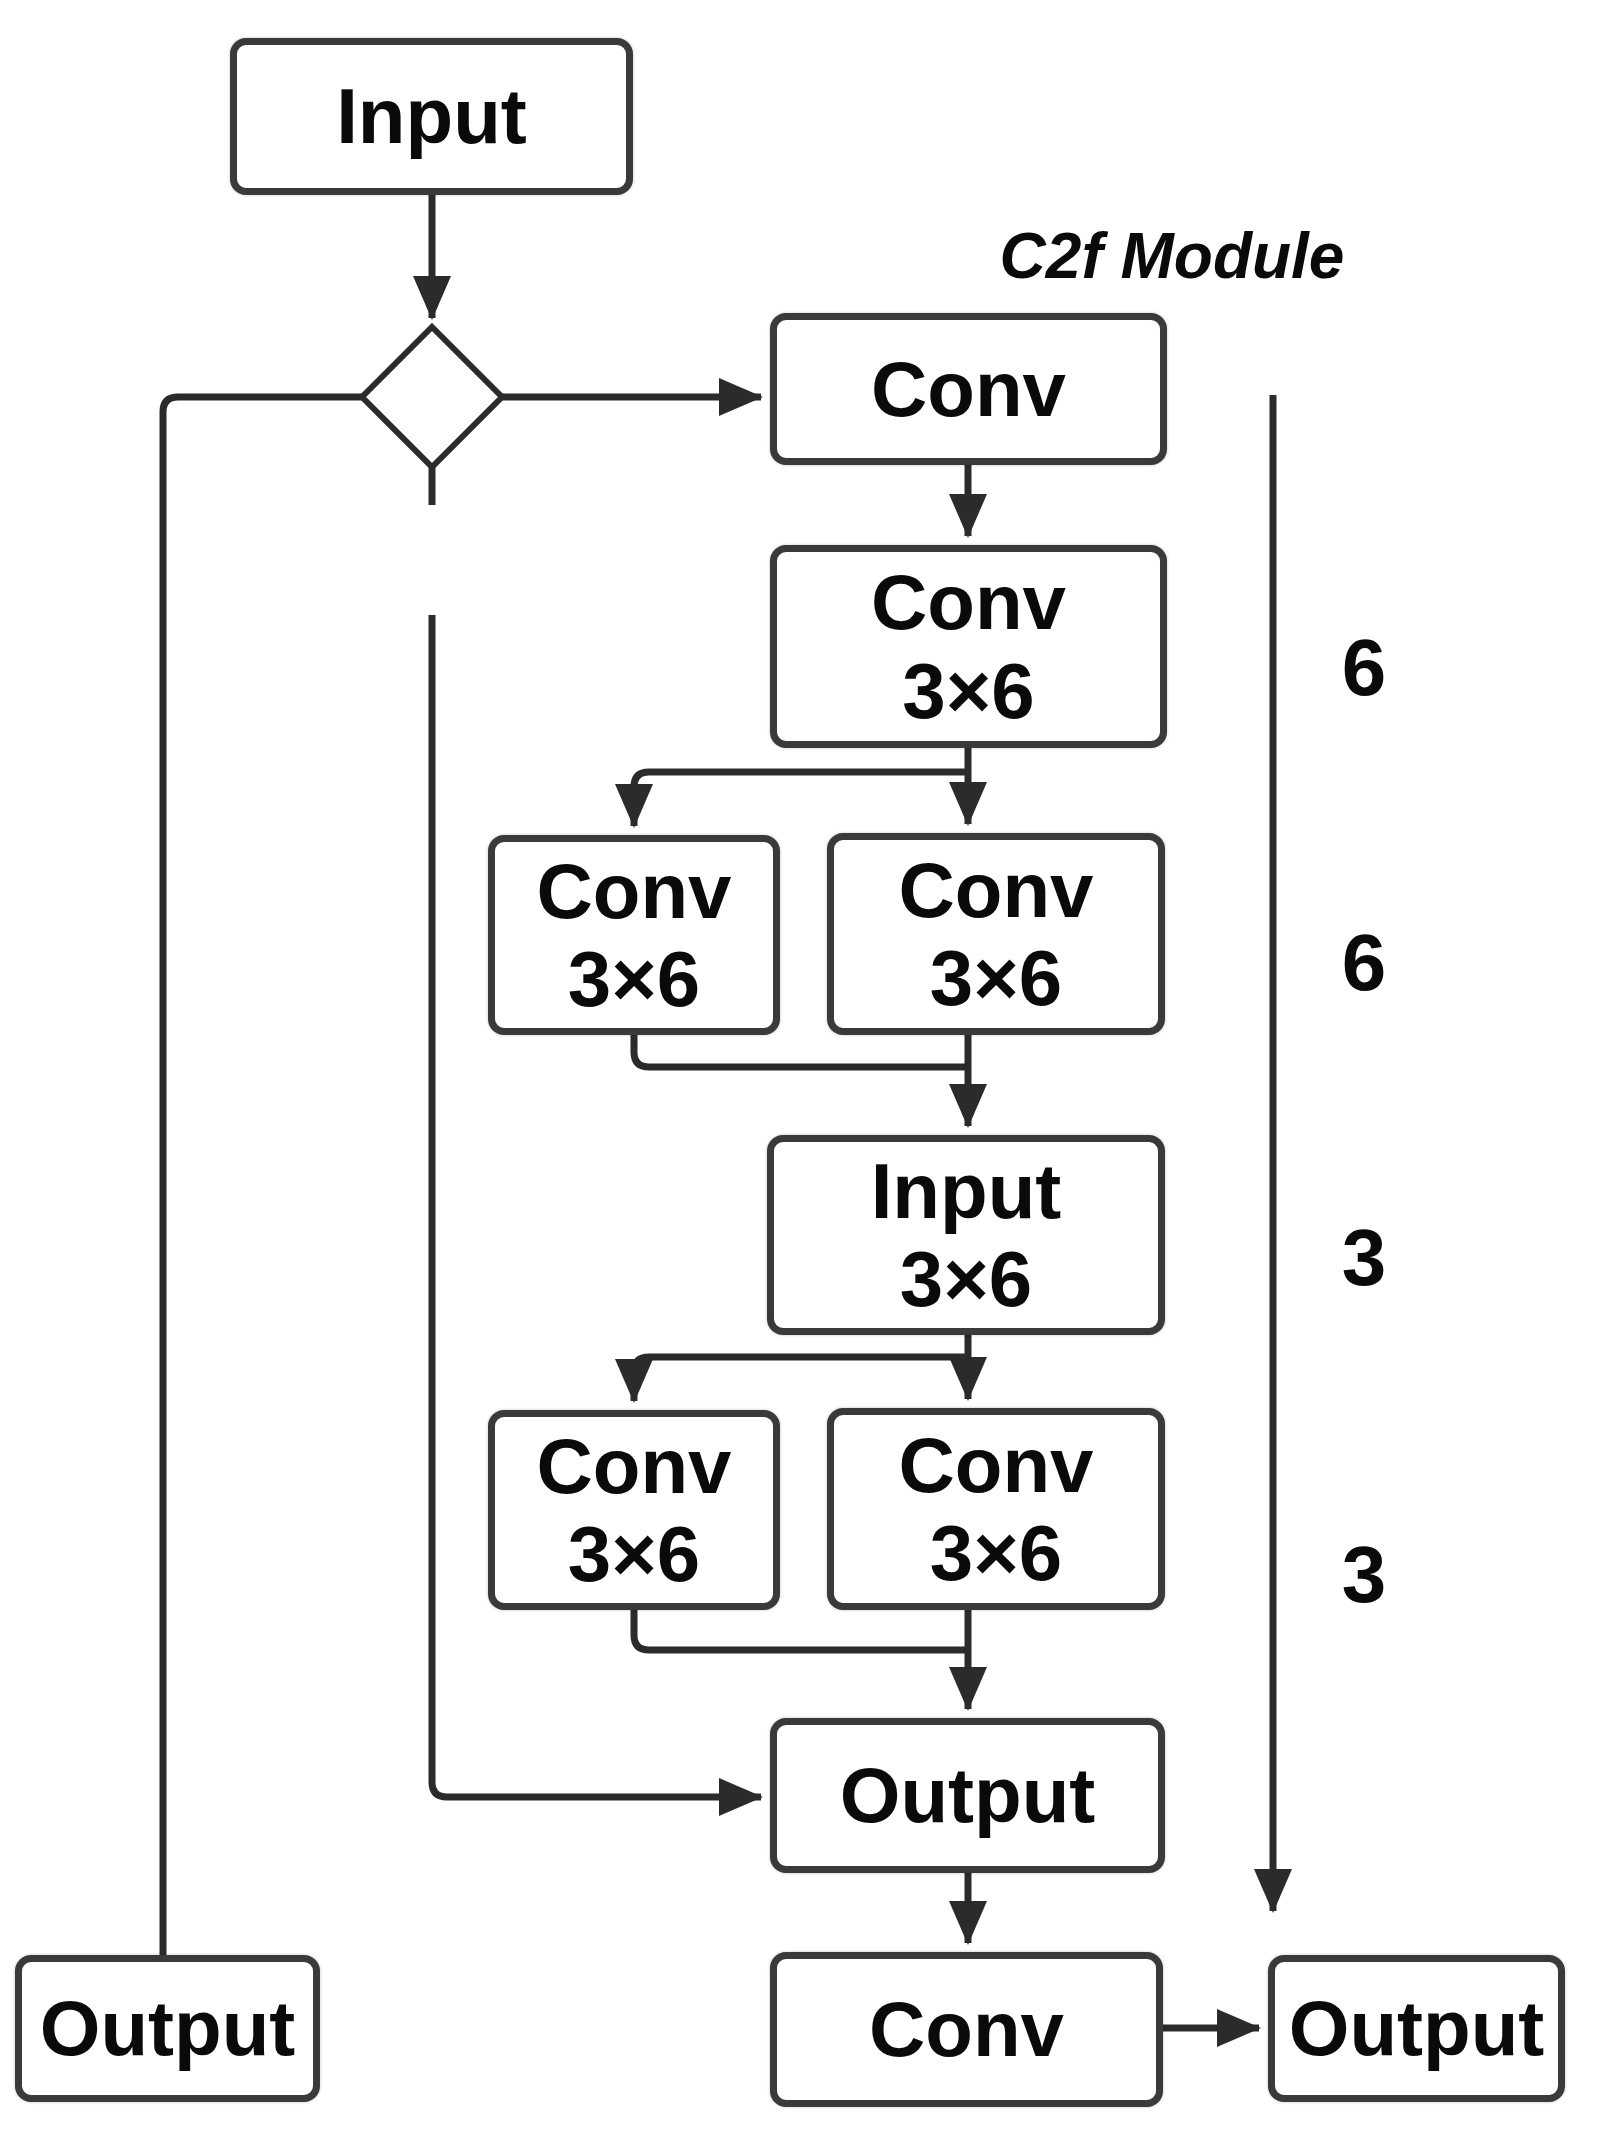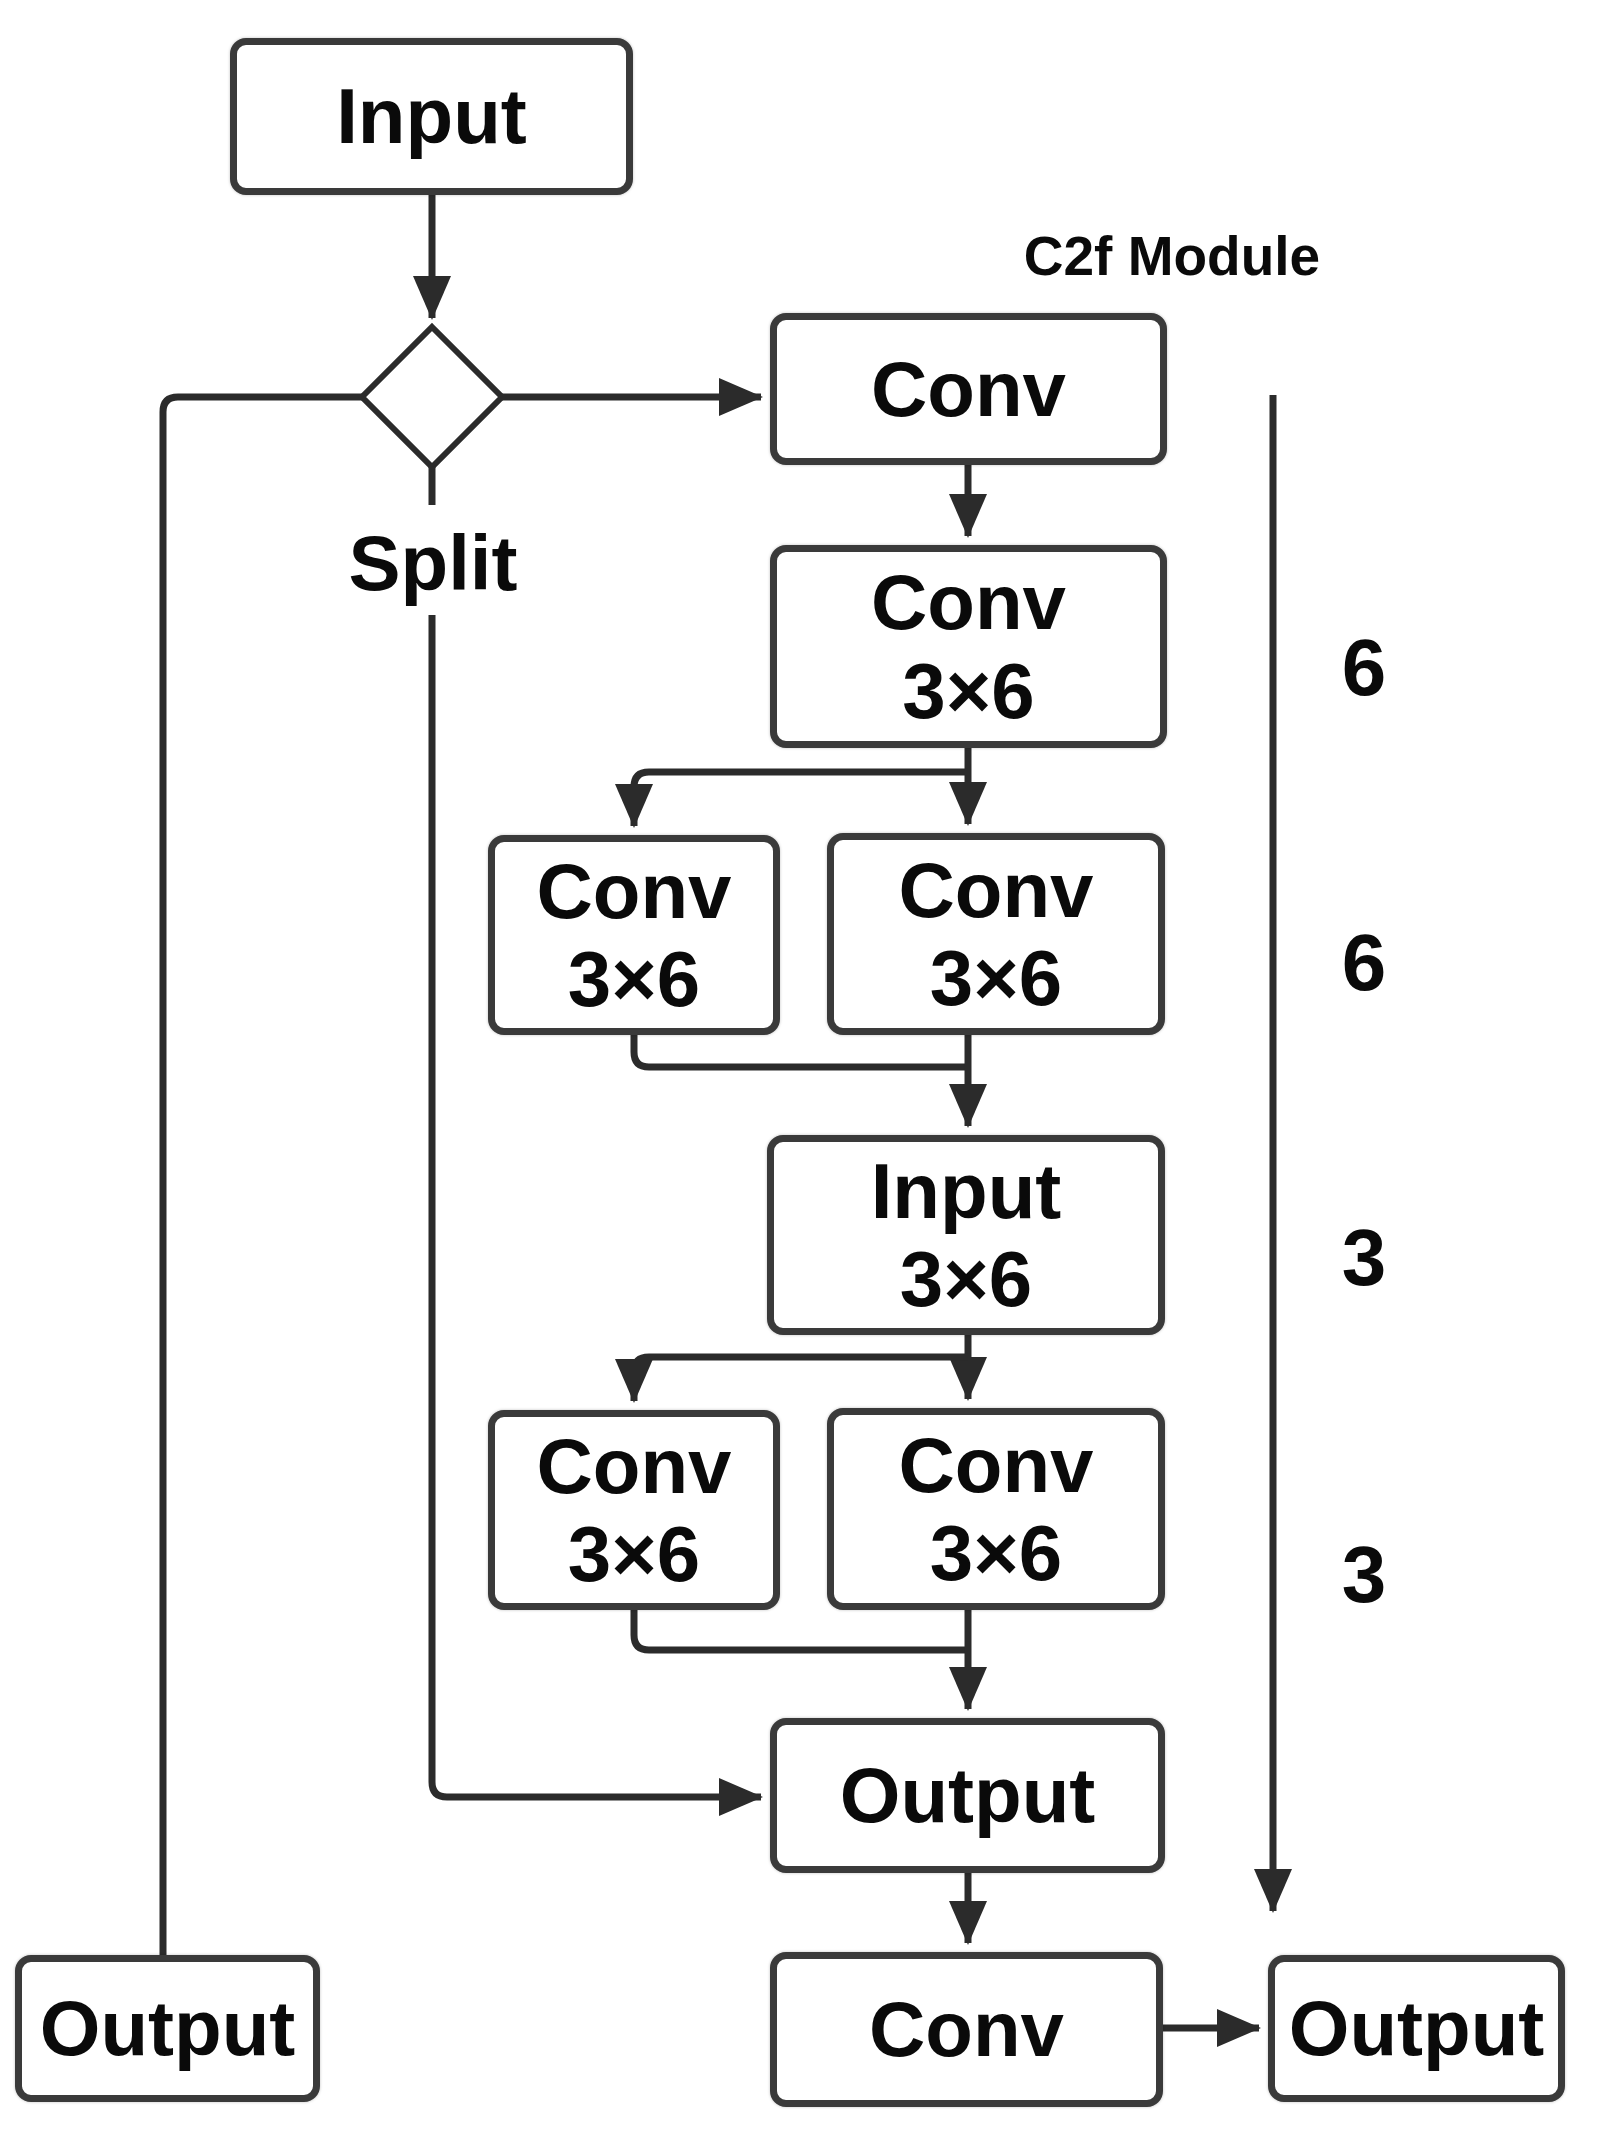--- a/index.html
+++ b/index.html
@@ -50,21 +50,21 @@
     color: var(--text, #0a0a0a);
     box-shadow: 0 0 3px rgba(0,0,0,0.25);
   }
   .floating {
     position: absolute;
     transform: translate(-50%, -50%);
     font-weight: bold;
     color: var(--text, #0a0a0a);
     white-space: nowrap;
   }
-  .title-label { font-size: 55px; }
+  .title-label { font-size: 64px; font-style: italic; }
   .split-label { font-size: 78px; }
   .count-label { font-size: 80px; }
 </style>
 </head>
 <body>
 
 <div class="canvas">
 
   <svg class="edges" viewBox="0 0 1600 2133" xmlns="http://www.w3.org/2000/svg">
     <defs>
@@ -159,21 +159,20 @@
   <div class="node" style="left:1268px; top:1955px; width:297px; height:147px;">
     <span>Output</span>
   </div>
 
   <div class="node" style="left:15px; top:1955px; width:305px; height:147px;">
     <span>Output</span>
   </div>
 
   <div class="floating title-label" style="left:1172px; top:256px;">C2f Module</div>
 
-  <div class="floating split-label" style="left:433px; top:563px;">Split</div>
 
   <div class="floating count-label" style="left:1364px; top:668px;">6</div>
 
   <div class="floating count-label" style="left:1364px; top:963px;">6</div>
 
   <div class="floating count-label" style="left:1364px; top:1258px;">3</div>
 
   <div class="floating count-label" style="left:1364px; top:1575px;">3</div>
 
 </div>

